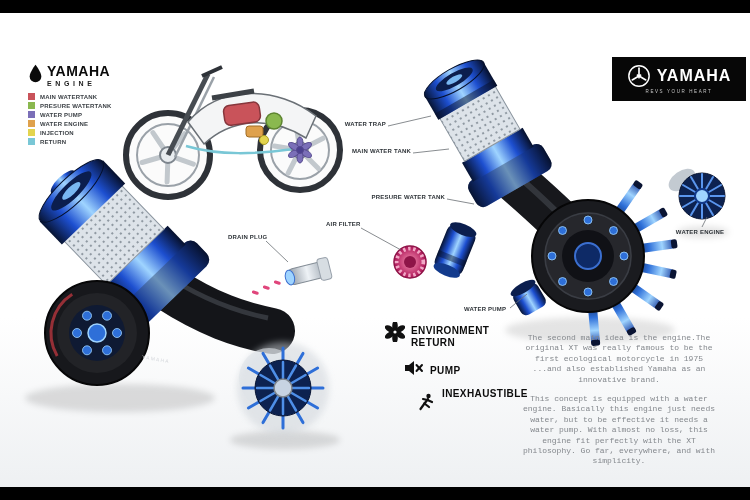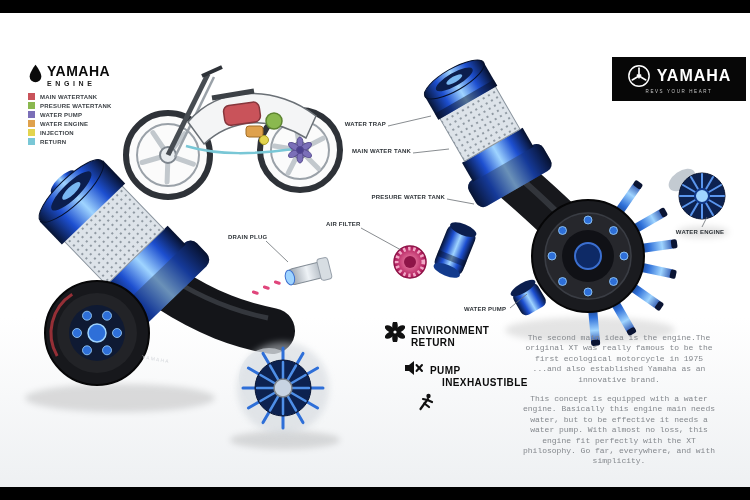--- a/index.html
+++ b/index.html
@@ -424,22 +424,22 @@
       <circle cx="13.5" cy="3" r="2.2" fill="#111"></circle>
       <g stroke="#111" stroke-width="2.2" stroke-linecap="round" fill="none">
         <path d="M13 6 L9.5 10.5"></path>
         <path d="M12.5 7 L17 9"></path>
           <path d="M12.5 7 L8 6"></path>
         <path d="M9.5 10.5 L14 14"></path>
           <path d="M9.5 10.5 L5.5 16"></path>
       </g>
     </svg>
   </div>
-  <div class="feature-label" style="left:442px;top:377px">INEXHAUSTIBLE</div>
+  <div class="feature-label" style="left:442px;top:388px">INEXHAUSTIBLE</div>
 
   <div class="description">
     <p>The second main idea is the engine.The original XT was really famous to be the first ecological motorcycle in 1975 ...and also established Yamaha as an innovative brand.</p>
-    <p>This concept is equipped with a water engine. Basically this engine main needs water, but to be effective it needs a water pump. With almost no loss, this engine fit perfectly with the XT philosophy. Go far, everywhere, and with simplicity.</p>
+    <p>This concept is equipped with a water engine. Basically this engine just needs water, but to be effective it needs a water pump. With almost no loss, this engine fit perfectly with the XT philosophy. Go far, everywhere, and with simplicity.</p>
   </div>
 
   <div class="bar bar-top"></div>
   <div class="bar bar-bottom"></div>
 </div>
 
 </body></html>

